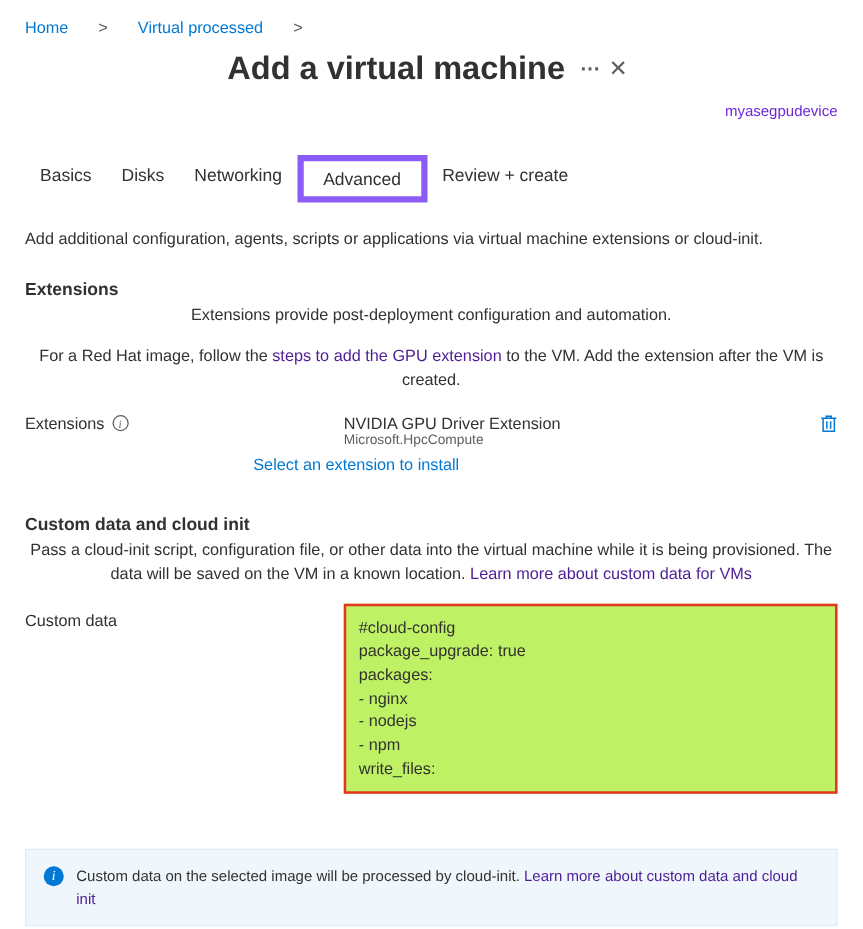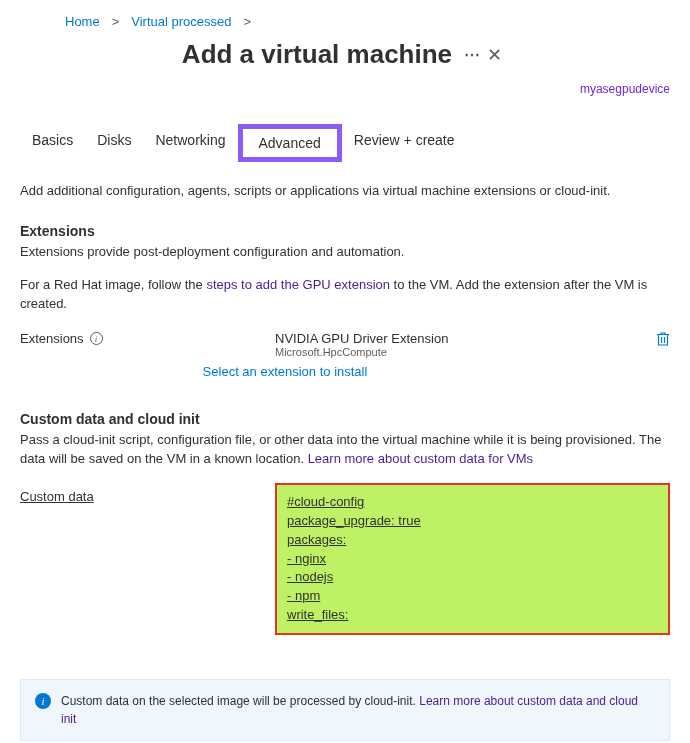--- a/index.html
+++ b/index.html
@@ -8,23 +8,22 @@
     font-size: 13px;
     color: #323130;
     background: #fff;
     width: 690px;
   }
   .page { padding: 14px 20px 0 20px; }
   .breadcrumb {
     font-size: 13px;
     display: flex;
     align-items: flex-end;
-    gap: 12px;
+    gap: 24px;
     margin-bottom: 10px;
-    margin-left: 45px;
   }
   .breadcrumb a { color: #0078d4; text-decoration: none; cursor: pointer; }
   .breadcrumb .sep { color: #605e5c; }
   .title-row {
     display: flex;
     align-items: center;
     justify-content: center;
   }
   .title-row h1 {
     font-size: 26px;
@@ -54,21 +53,21 @@
     font-size: 14px;
     color: #323130;
     cursor: pointer;
   }
   .tab.highlighted {
     border: 5px solid #8b5cf6;
     padding: 6px 16px;
   }
   .desc { margin-top: 20px; font-size: 13px; color: #323130; line-height: 1.45; }
   .section-title { font-weight: 600; font-size: 14px; margin-top: 22px; }
-  .section-text { font-size: 13px; margin-top: 4px; line-height: 1.45; }
+  .section-text { font-size: 13px; margin-top: 4px; line-height: 1.45; text-align: center; }
   .section-text a, .desc a, .info-bar a { color: #4c1d95; text-decoration: none; cursor: pointer; }
   .ext-row {
     display: flex;
     align-items: flex-start;
     margin-top: 18px;
   }
   .ext-label {
     width: 255px;
     font-size: 13px;
     display: flex;
@@ -94,21 +93,20 @@
   .trash {
     width: 14px; height: 16px;
     cursor: pointer;
     color: #0078d4;
   }
   .trash svg { width: 14px; height: 16px; }
   .form-row {
     display: flex;
     align-items: flex-start;
     margin-top: 14px;
-    text-decoration: underline;
   }
   .form-label { width: 255px; font-size: 13px; padding-top: 6px; }
   .custom-box {
     flex: 1;
     border: 2px solid #e3351f;
     padding: 8px 10px;
     font-size: 13px;
     line-height: 1.45;
     min-height: 130px;
     background: #bef264;

